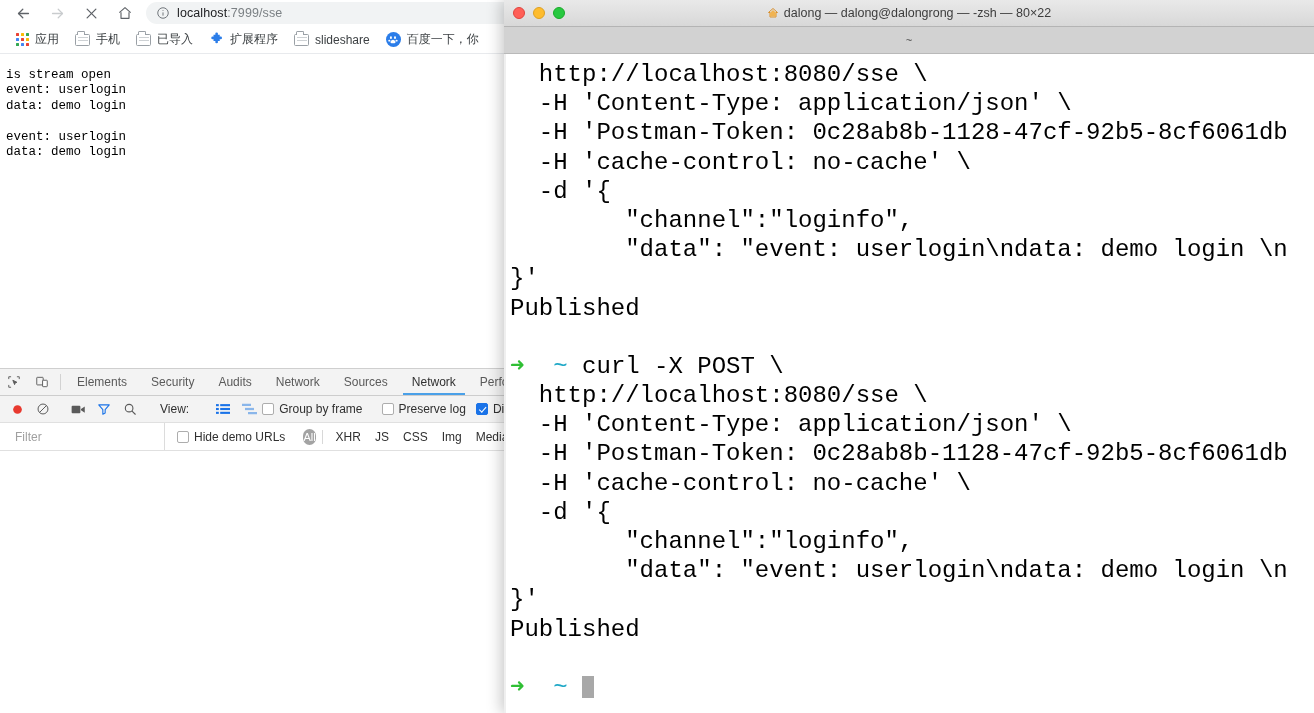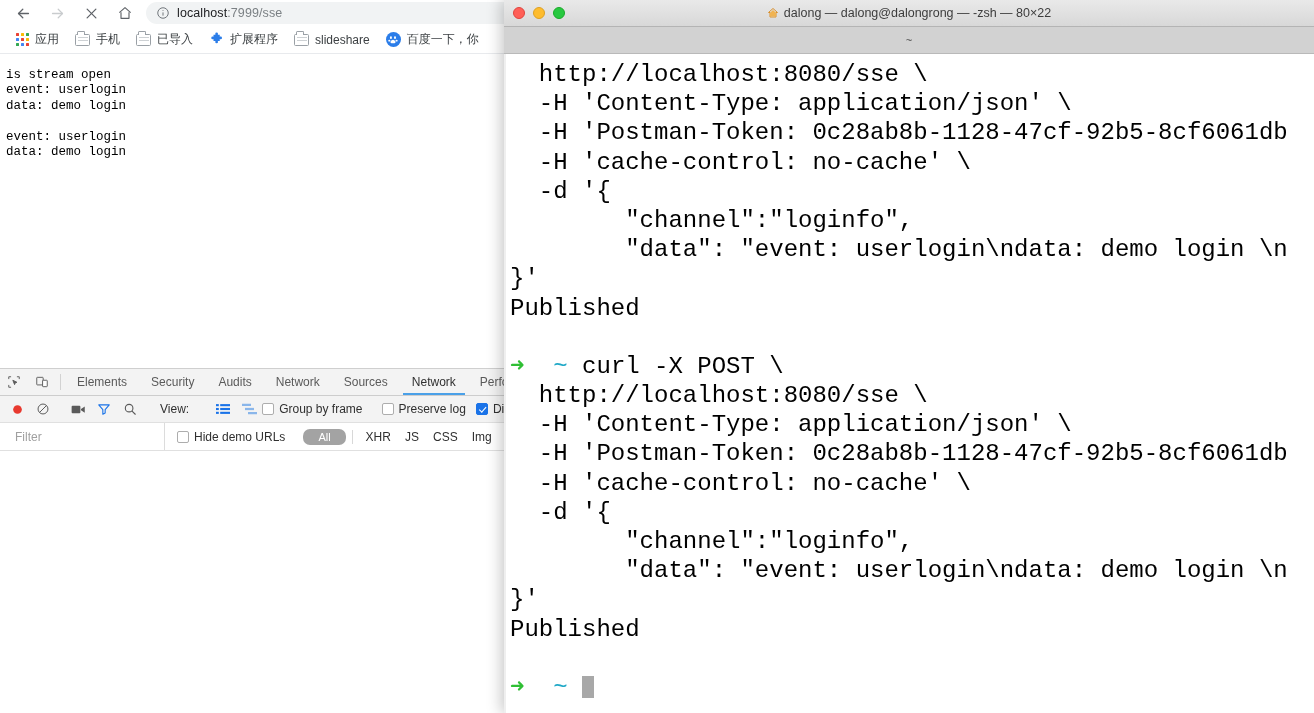--- a/index.html
+++ b/index.html
@@ -146,21 +146,21 @@
   .filter-input {
     width: 165px; height: 27px; display: flex; align-items: center;
     padding-left: 15px; font-size: 12px; color: #a0a0a0;
     border-right: 1px solid #dcdcdc;
   }
   .type-filters { display: flex; align-items: center; gap: 0; margin-left: 8px; }
   .tf {
     font-size: 12px; color: #303030; padding: 2px 7px; border-radius: 7px;
     white-space: nowrap;
   }
-  .tf.sel { background: #a3a3a3; color: #ffffff; font-size: 11px; padding: 2px 15px; }
+  .tf.sel { background: #a3a3a3; color: #ffffff; font-size: 11px; padding: 2px 0; }
   .tf-div { width: 1px; height: 14px; background: #d8d8d8; margin: 0 6px; }
   .dt-panel-body { background: #ffffff; height: 260px; }
 
   
   .terminal {
     position: absolute; left: 504px; top: 0px; width: 810px; height: 713px;
     background: #ffffff;
     box-shadow: -3px 0 14px rgba(0,0,0,.22);
     overflow: hidden;
   }

